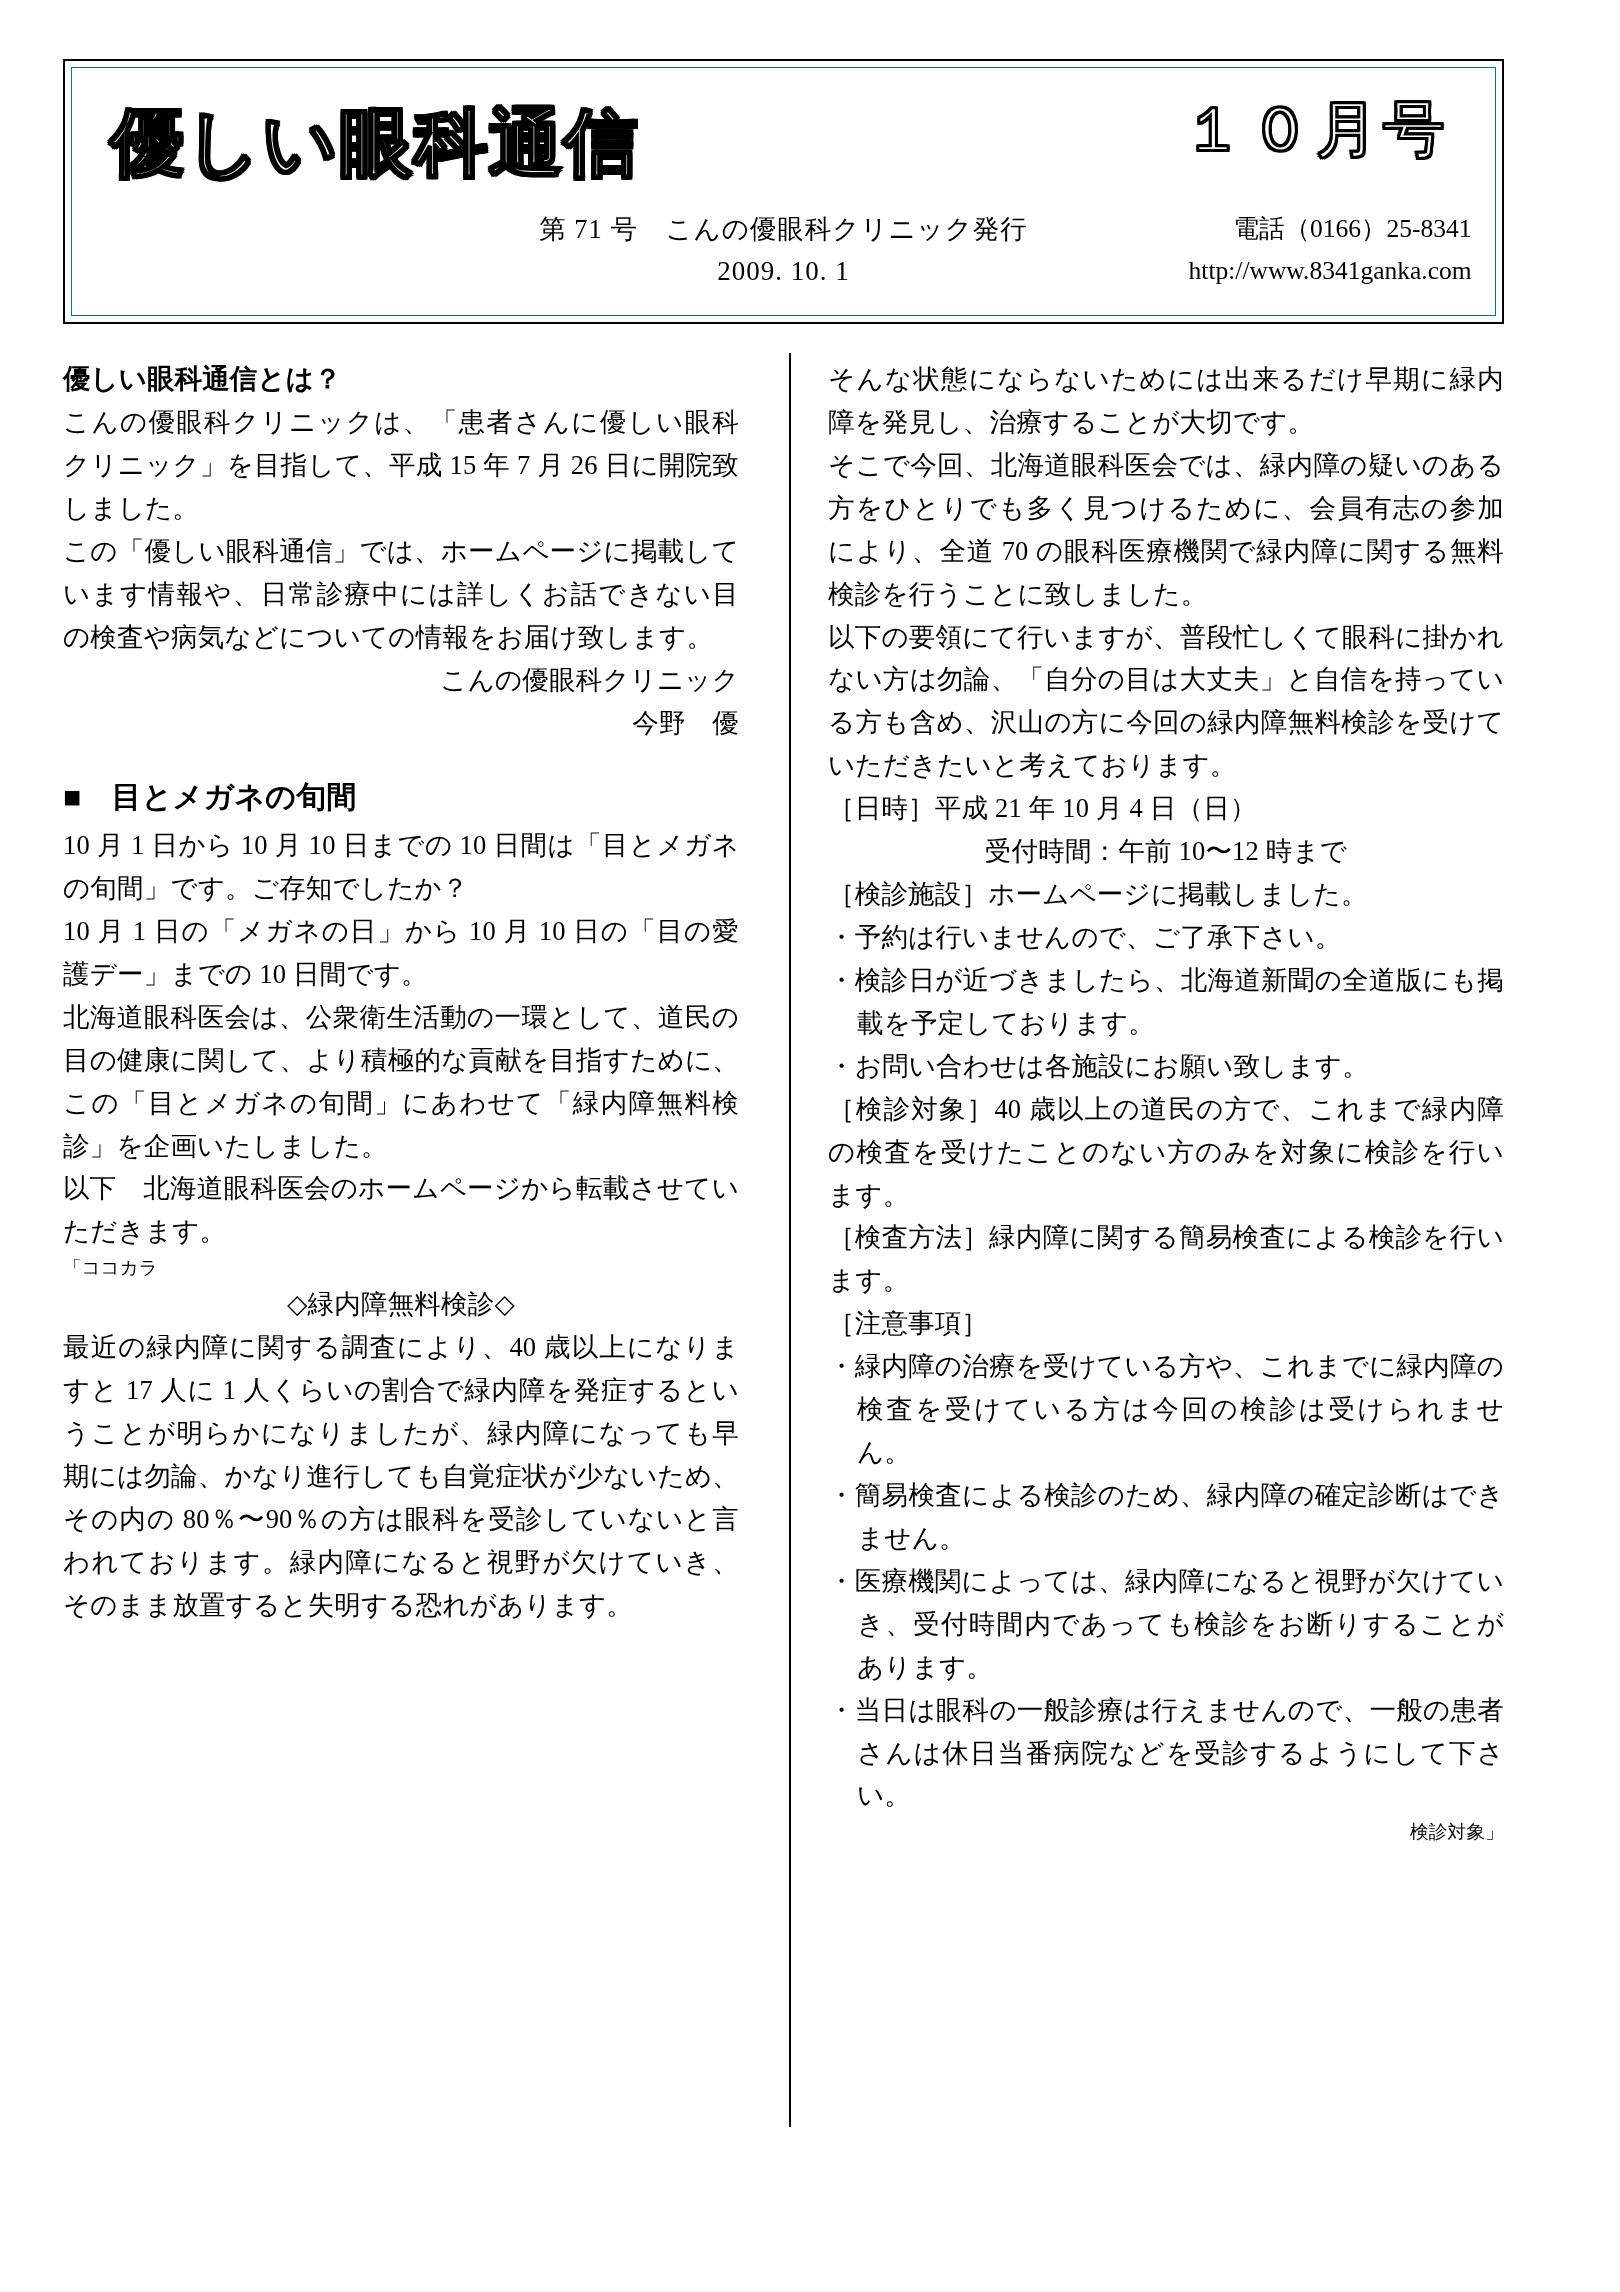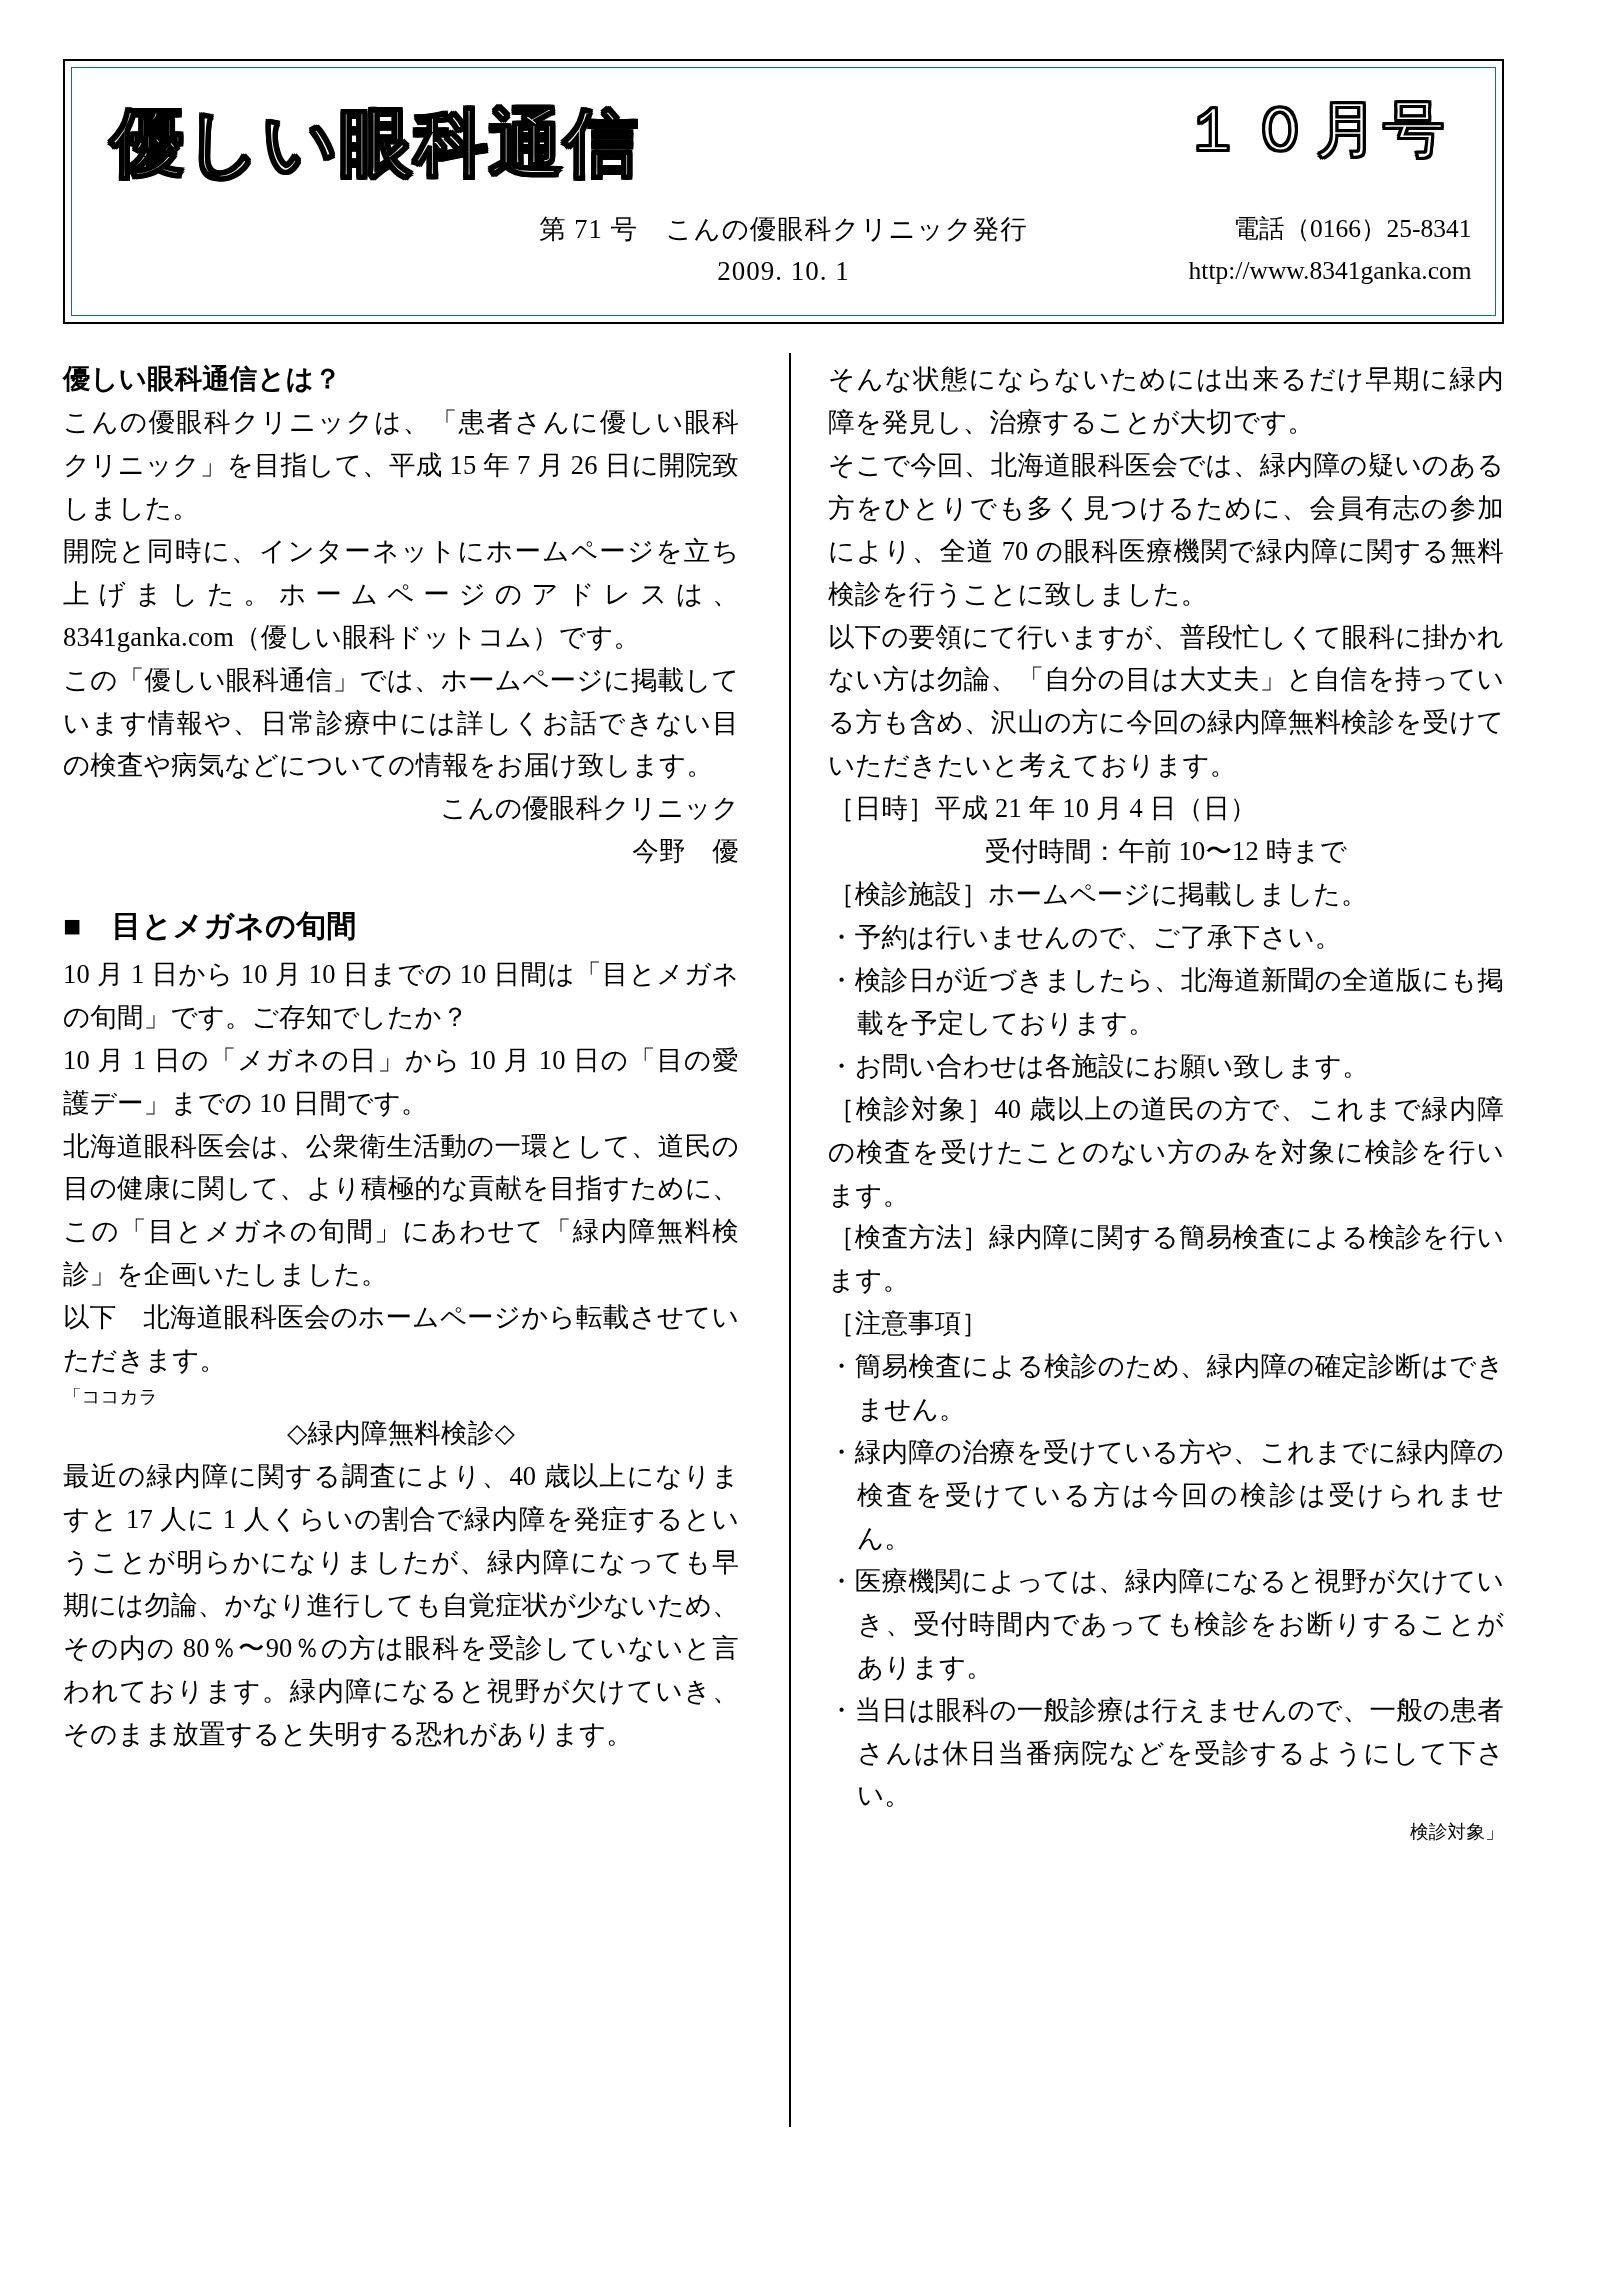--- a/index.html
+++ b/index.html
@@ -179,21 +179,20 @@
       <div class="contact-phone">電話（0166）25-8341</div>
       <div class="contact-url">http://www.8341ganka.com</div>
     </div>
   </div>
 
   <div class="divider"></div>
 
   <div class="col col-left">
     <h2 class="sec-title">優しい眼科通信とは？</h2>
     <p class="para">こんの優眼科クリニックは、「患者さんに優しい眼科クリニック」を目指して、平成 15 年 7 月 26 日に開院致しました。</p>
-    <p class="para">開院と同時に、インターネットにホームページを立ち上げました。ホームページのアドレスは、8341ganka.com（優しい眼科ドットコム）です。</p>
     <p class="para">この「優しい眼科通信」では、ホームページに掲載しています情報や、日常診療中には詳しくお話できない目の検査や病気などについての情報をお届け致します。</p>
     <p class="right-align">こんの優眼科クリニック</p>
     <p class="right-align">今野　優</p>
 
     <div class="spacer"></div>
 
     <h2 class="heading-sq">■　目とメガネの旬間</h2>
     <p class="para">10 月 1 日から 10 月 10 日までの 10 日間は「目とメガネの旬間」です。ご存知でしたか？</p>
     <p class="para">10 月 1 日の「メガネの日」から 10 月 10 日の「目の愛護デー」までの 10 日間です。</p>
     <p class="para">北海道眼科医会は、公衆衛生活動の一環として、道民の目の健康に関して、より積極的な貢献を目指すために、この「目とメガネの旬間」にあわせて「緑内障無料検診」を企画いたしました。</p>
@@ -211,21 +210,21 @@
 
     <p class="para">［日時］平成 21 年 10 月 4 日（日）</p>
     <p class="center">受付時間：午前 10〜12 時まで</p>
     <p class="para">［検診施設］ホームページに掲載しました。</p>
     <p class="hang">・予約は行いませんので、ご了承下さい。</p>
     <p class="hang">・検診日が近づきましたら、北海道新聞の全道版にも掲載を予定しております。</p>
     <p class="hang">・お問い合わせは各施設にお願い致します。</p>
     <p class="para">［検診対象］40 歳以上の道民の方で、これまで緑内障の検査を受けたことのない方のみを対象に検診を行います。</p>
     <p class="para">［検査方法］緑内障に関する簡易検査による検診を行います。</p>
     <p class="para">［注意事項］</p>
+    <p class="hang">・緑内障の治療を受けている方や、これまでに緑内障の検査を受けている方は今回の検診は受けられません。</p>
     <p class="hang">・簡易検査による検診のため、緑内障の確定診断はできません。</p>
-    <p class="hang">・緑内障の治療を受けている方や、これまでに緑内障の検査を受けている方は今回の検診は受けられません。</p>
     <p class="hang">・医療機関によっては、緑内障になると視野が欠けていき、受付時間内であっても検診をお断りすることがあります。</p>
     <p class="hang">・当日は眼科の一般診療は行えませんので、一般の患者さんは休日当番病院などを受診するようにして下さい。</p>
     <p class="nowrap-right">検診対象」</p>
   </div>
 
 </div>
 
 
 </body></html>

